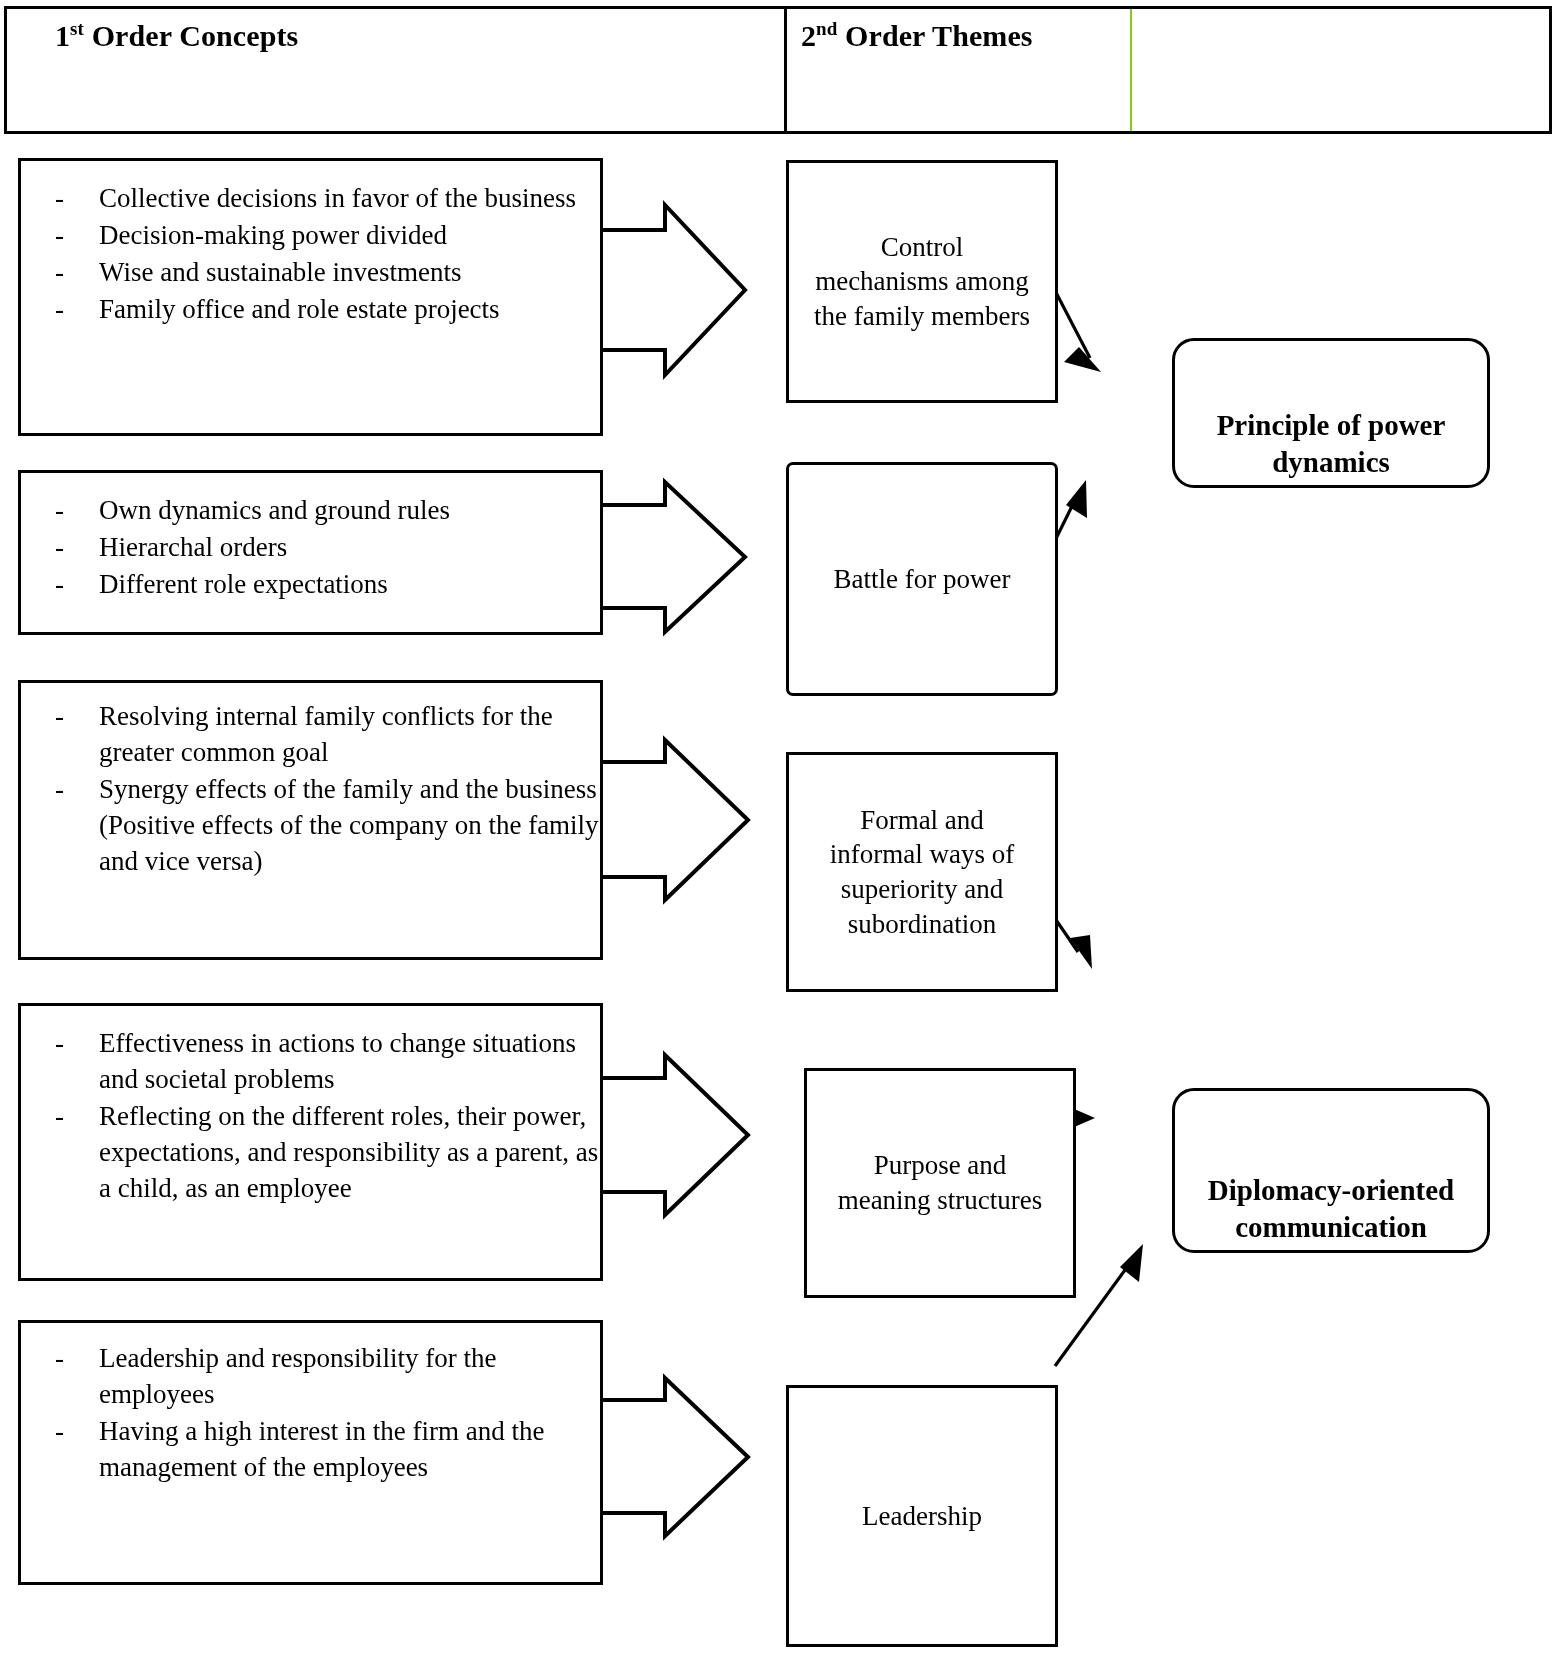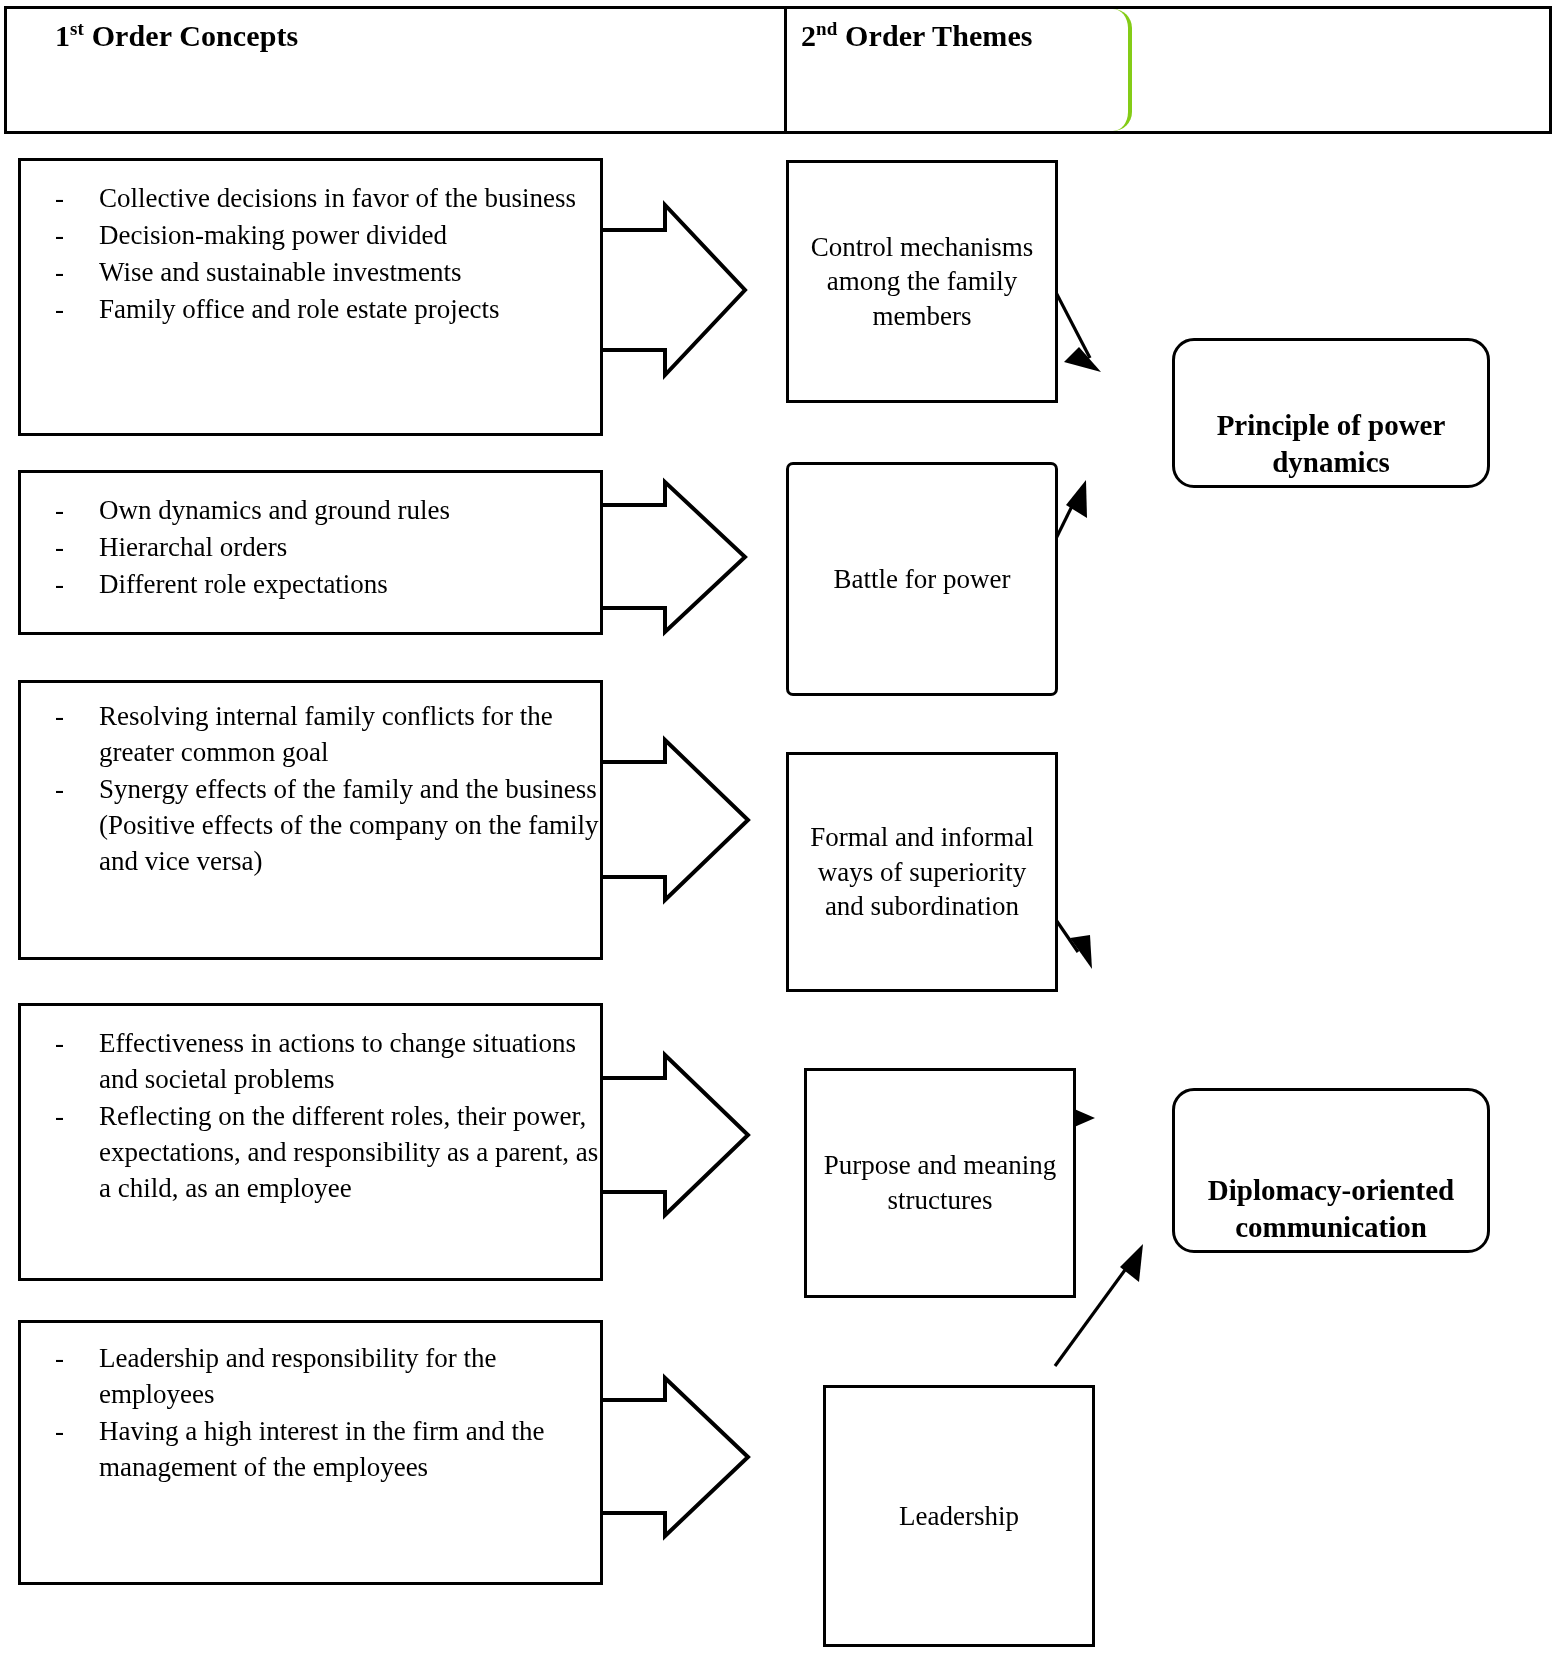--- a/index.html
+++ b/index.html
@@ -31,21 +31,21 @@
   }
   .header-cell {
     box-sizing: border-box;
     padding: 10px 14px 0 14px;
     font-weight: bold;
     font-size: 30px;
     line-height: 1.1;
     letter-spacing: .1px;
   }
   .header-cell.c1 { width: 780px; border-right: 3px solid #000; padding-left: 48px; }
-  .header-cell.c2 { width: 345px; border-right: 4px solid #84cc16; border-radius: 19px; }
+  .header-cell.c2 { width: 345px; border-right: 2px solid #84cc16; }
   .header-cell.c3 { width: 420px; }
   .header-cell sup { font-size: 19px; vertical-align: super; font-weight: bold; }
 
   
   .concept-box {
     position: absolute;
     box-sizing: border-box;
     border: 3px solid #000;
     background: #fff;
   }
@@ -71,21 +71,21 @@
     position: absolute;
     box-sizing: border-box;
     border: 3px solid #000;
     background: #fff;
     display: flex;
     align-items: center;
     justify-content: center;
     text-align: center;
     font-size: 27px;
     line-height: 1.28;
-    padding: 4px 8px;
+    padding: 4px 25px;
   }
 
   .dimension-box {
     position: absolute;
     box-sizing: border-box;
     border: 3px solid #000;
     border-radius: 22px;
     background: #fff;
     display: flex;
     align-items: flex-end;
@@ -212,21 +212,21 @@
   </div>
 
   <div class="theme-box" style="left:786px; top:752px; width:272px; height:240px;">
     <span>Formal and informal ways of superiority and subordination</span>
   </div>
 
   <div class="theme-box" style="left:804px; top:1068px; width:272px; height:230px;">
     <span>Purpose and meaning structures</span>
   </div>
 
-  <div class="theme-box" style="left:786px; top:1385px; width:272px; height:262px;margin-left:37px;">
+  <div class="theme-box" style="left:786px; top:1385px; width:272px; height:262px;">
     <span>Leadership</span>
   </div>
 
   <div class="dimension-box" style="left:1172px; top:338px; width:318px; height:150px;">
     <span>Principle of power dynamics</span>
   </div>
 
   <div class="dimension-box" style="left:1172px; top:1088px; width:318px; height:165px;">
     <span>Diplomacy-oriented communication</span>
   </div>

